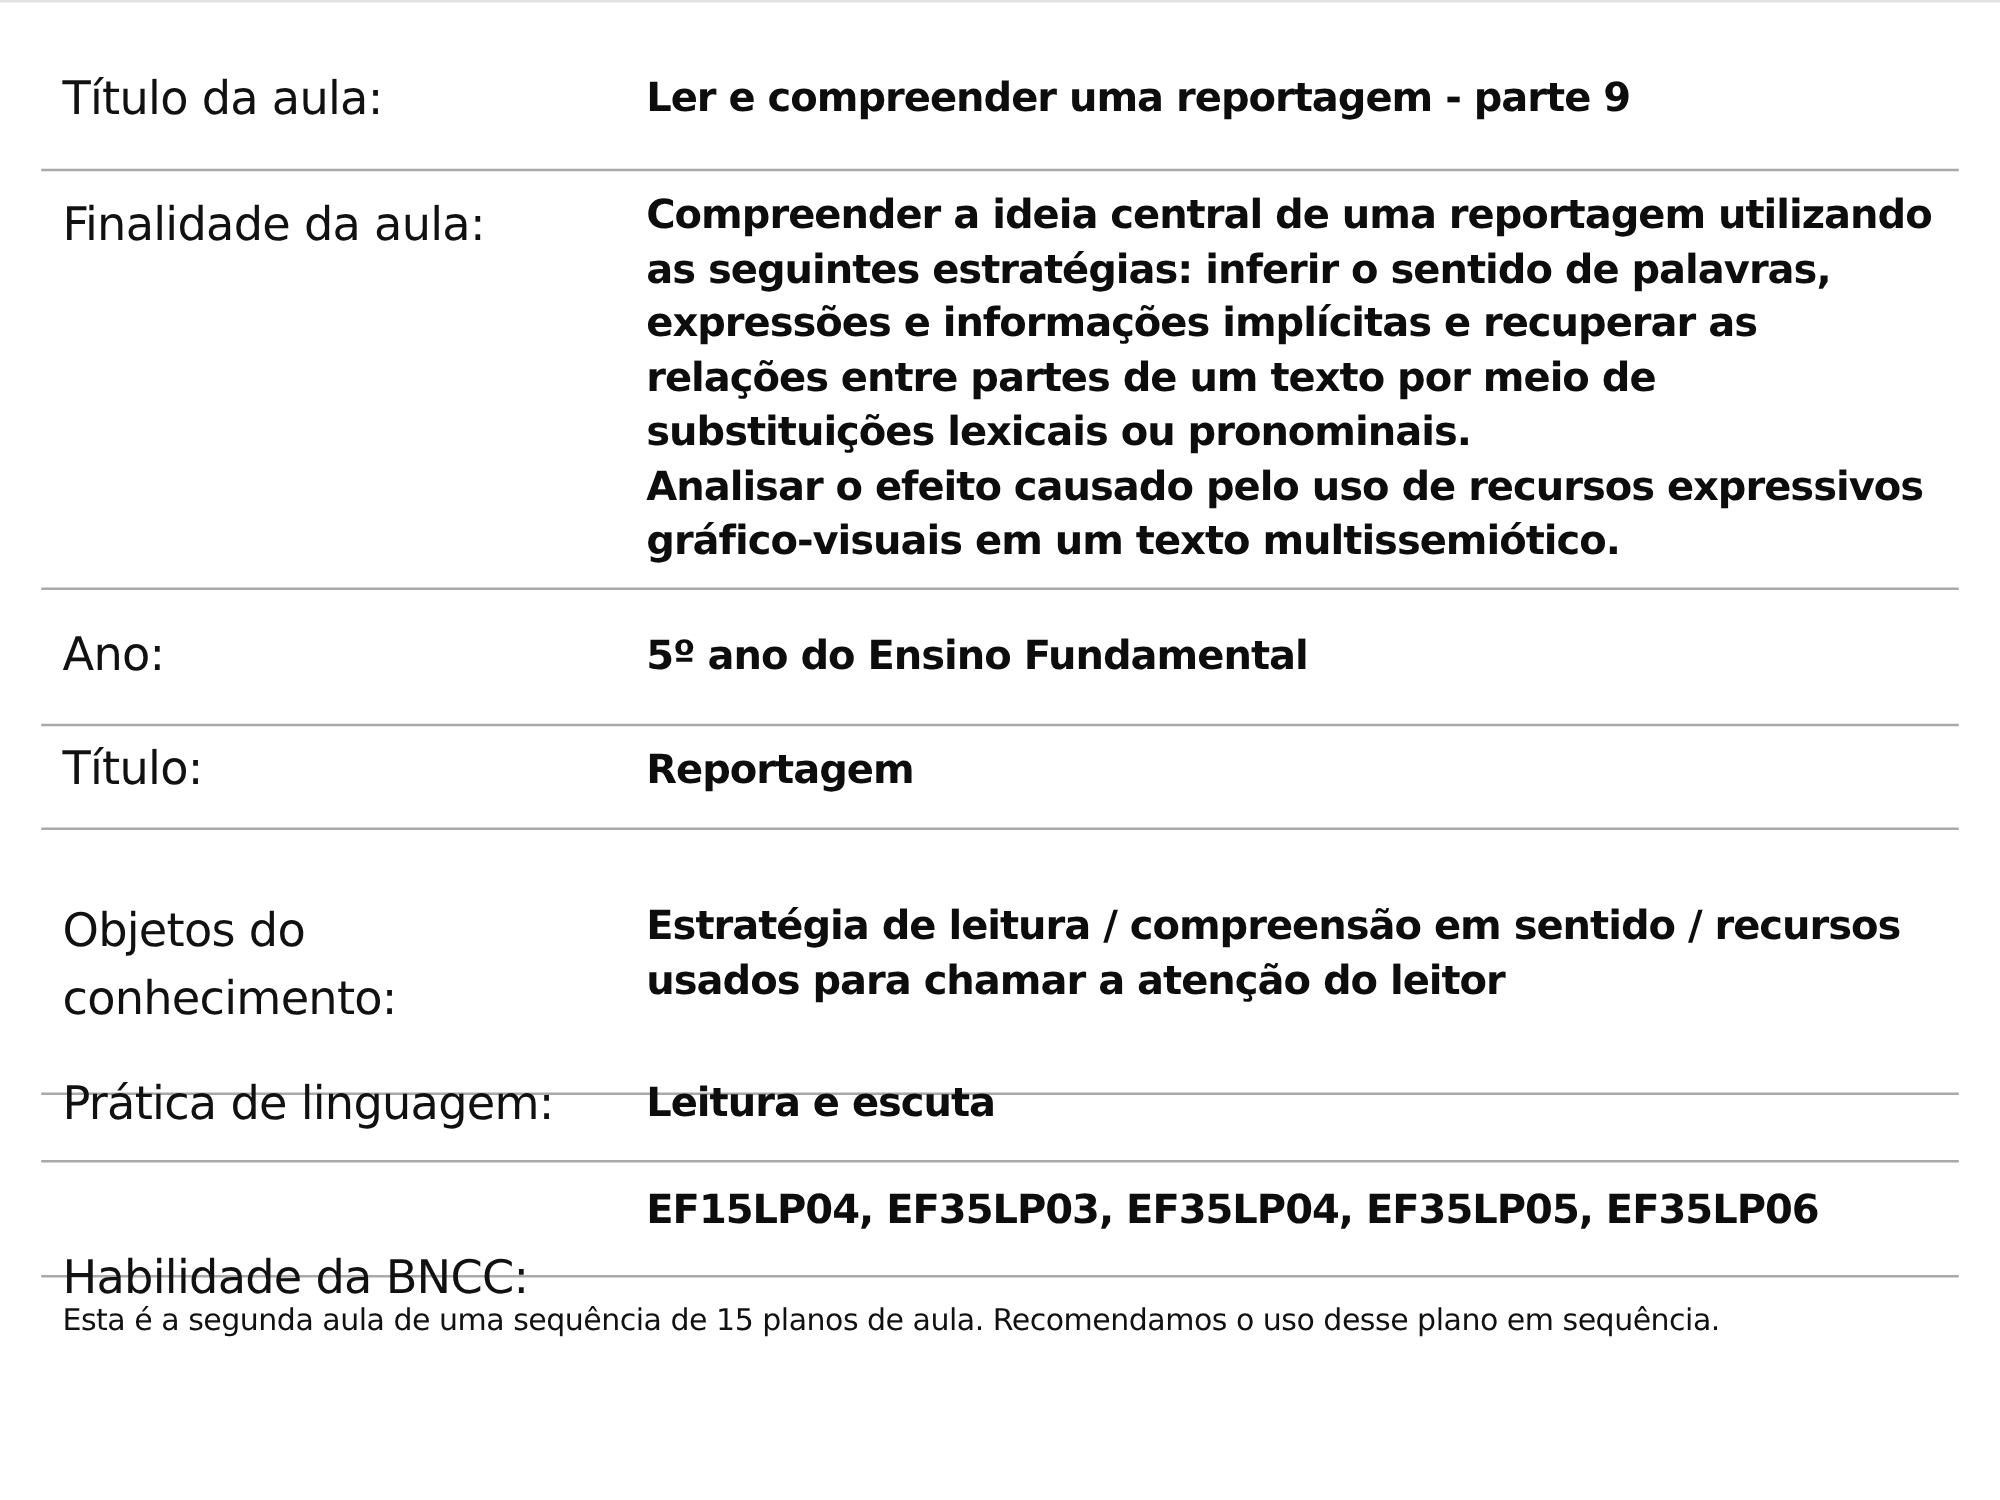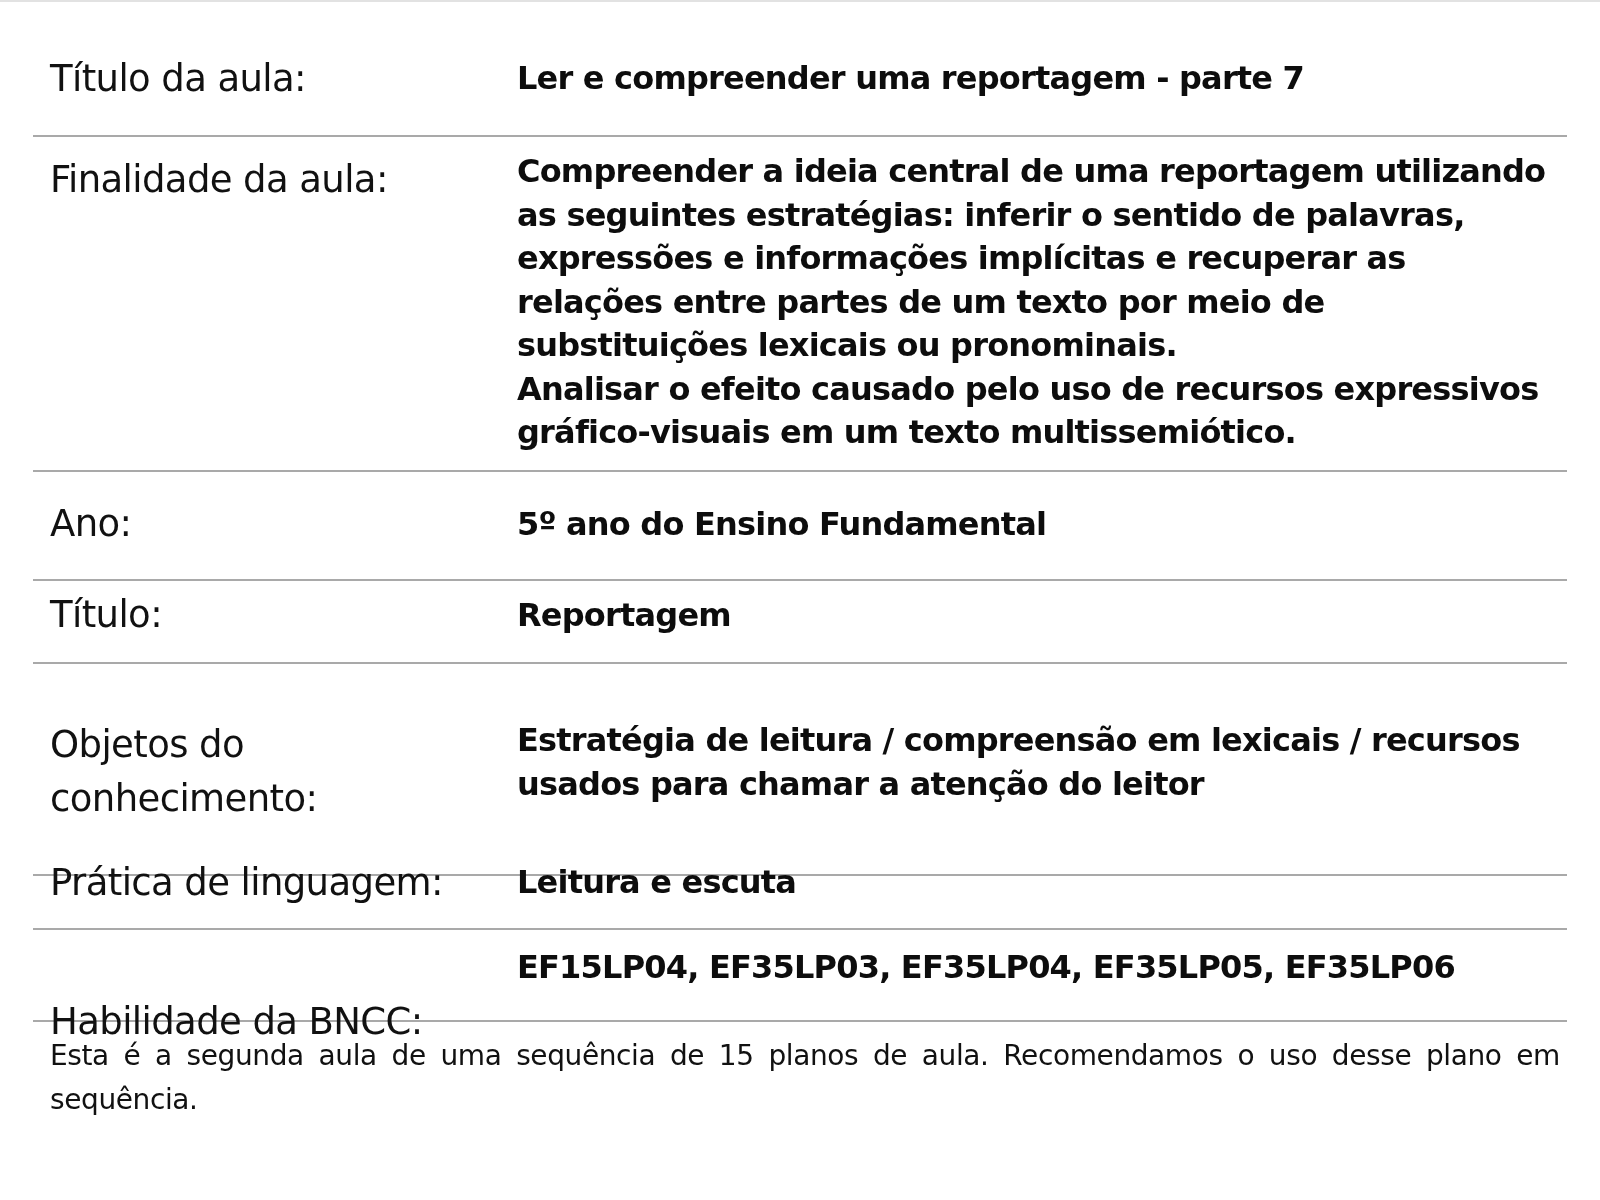--- a/index.html
+++ b/index.html
@@ -49,56 +49,56 @@
     font-weight: bold;
     color: #0d0d0d;
     letter-spacing: -0.8px;
     white-space: pre-line;
   }
   .note {
     position: absolute;
     left: 50px;
     top: 1032px;
     width: 1510px;
-    font-size: 28px;
+    font-size: 24px;
     line-height: 44px;
     color: #111;
     letter-spacing: -0.4px;
     text-align: justify;
   }
 </style>
 </head>
 <body>
 
 <div class="plan">
 
   <div class="row" style="top:0; height:135px;">
     <div class="label" style="top:50px;">Título da aula:</div>
-    <div class="value" style="top:55px;">Ler e compreender uma reportagem - parte 7</div>
+    <div class="value" style="top:55px;">Ler e compreender uma reportagem - parte 9</div>
   </div>
 
   <div class="row" style="top:135px; height:335px;">
     <div class="label" style="top:16px;">Finalidade da aula:</div>
     <div class="value" style="top:13px; width:1040px;">Compreender a ideia central de uma reportagem utilizando as seguintes estratégias: inferir o sentido de palavras, expressões e informações implícitas e recuperar as relações entre partes de um texto por meio de substituições lexicais ou pronominais.
 Analisar o efeito causado pelo uso de recursos expressivos gráfico-visuais em um texto multissemiótico.</div>
   </div>
 
   <div class="row" style="top:479px; height:100px;">
     <div class="label" style="top:16px;">Ano:</div>
     <div class="value" style="top:22px;">5º ano do Ensino Fundamental</div>
   </div>
 
   <div class="row" style="top:570px; height:92px;">
     <div class="label" style="top:16px;">Título:</div>
     <div class="value" style="top:22px;">Reportagem</div>
   </div>
 
   <div class="row" style="top:662px; height:172px;margin-top:40px;">
     <div class="label" style="top:14px; width:320px;">Objetos do conhecimento:</div>
-    <div class="value" style="top:15px; width:1040px;">Estratégia de leitura / compreensão em lexicais / recursos usados para chamar a atenção do leitor</div>
+    <div class="value" style="top:15px; width:1040px;">Estratégia de leitura / compreensão em sentido / recursos usados para chamar a atenção do leitor</div>
   </div>
 
   <div class="row" style="top:834px; height:94px;">
     <div class="label" style="top:20px;">Prática de linguagem:</div>
     <div class="value" style="top:25px;">Leitura e escuta</div>
   </div>
 
   <div class="row" style="top:928px; height:92px;">
     <div class="label" style="top:18px;margin-top:47px;">Habilidade da BNCC:</div>
     <div class="value" style="top:16px;">EF15LP04, EF35LP03, EF35LP04, EF35LP05, EF35LP06</div>

